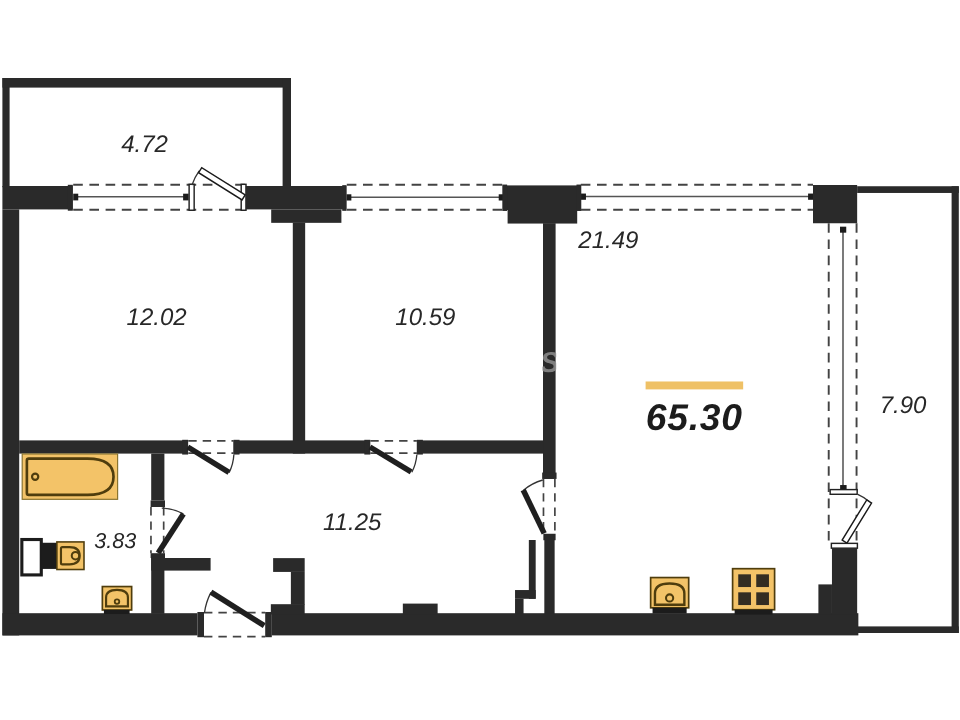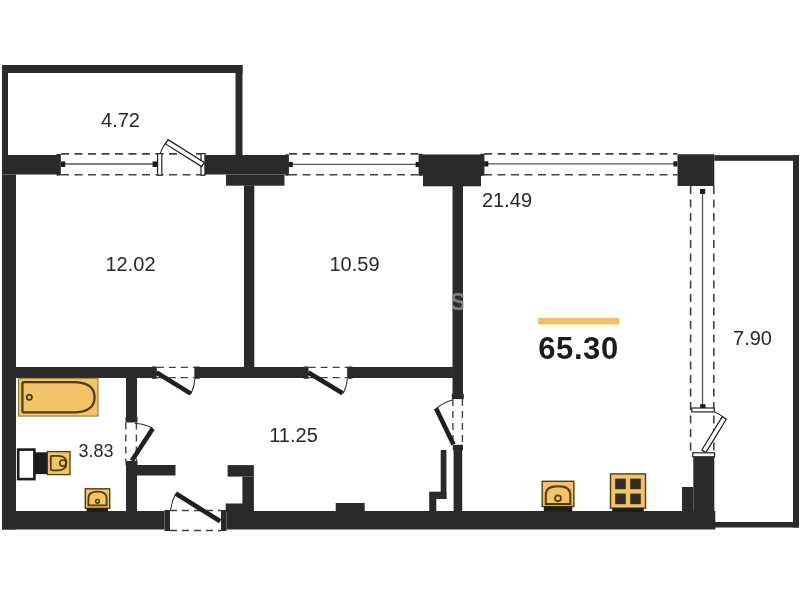--- a/index.html
+++ b/index.html
@@ -1,16 +1,16 @@
 <!DOCTYPE html>
 <html><head>
 <meta charset="utf-8">
 <style>
   html,body{margin:0;padding:0;background:#ffffff;}
-  .page{width:800px;height:600px;position:relative;overflow:hidden;background:#fca5a5;}
+  .page{width:800px;height:600px;position:relative;overflow:hidden;background:#fca5a5;font-style:italic;}
   text{font-family:"Liberation Sans", sans-serif;}
 </style>
 </head>
 <body>
 <div class="page">
 <svg width="800" height="600" viewBox="0 0 800 600" xmlns="http://www.w3.org/2000/svg">
 
 <rect x="0" y="0" width="800" height="600" fill="#ffffff"></rect>
 
 <rect x="2" y="65" width="6" height="91" fill="#2a2a2a"></rect>

